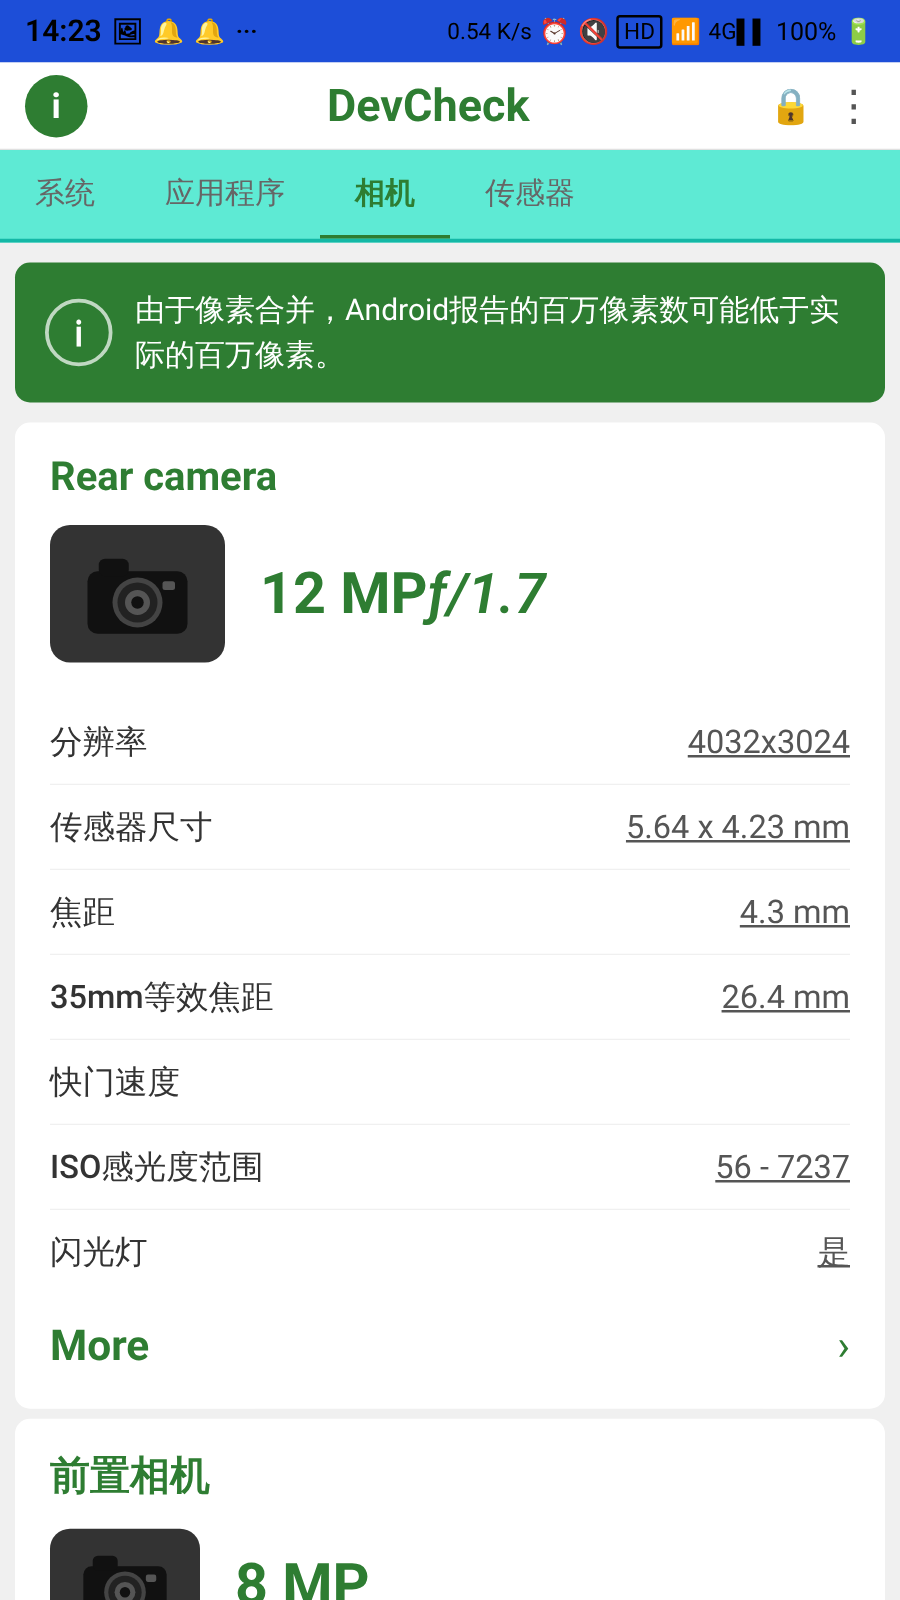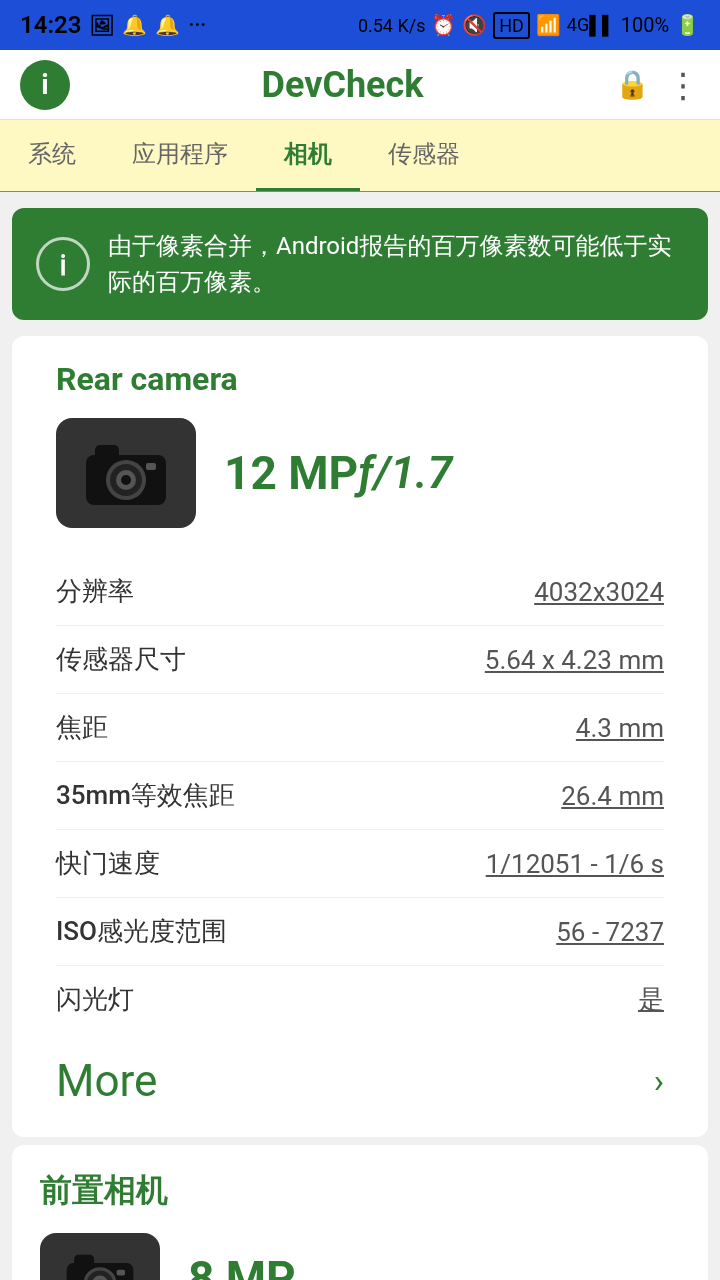--- a/index.html
+++ b/index.html
@@ -72,23 +72,23 @@
     }
     .icon-btn {
       font-size: 28px;
       color: #555;
       cursor: pointer;
     }
 
     
     .tab-bar {
       display: flex;
-      background: #fef9c3;
+      background: #5eead4;
       overflow-x: auto;
-      border-bottom: 1px solid #14b8a6;
+      border-bottom: 3px solid #14b8a6;
     }
     .tab-item {
       padding: 18px 28px;
       font-size: 24px;
       color: #666;
       white-space: nowrap;
       cursor: pointer;
       flex-shrink: 0;
     }
     .tab-item.active {
@@ -124,21 +124,21 @@
       color: white;
       font-size: 24px;
       line-height: 1.5;
     }
 
     
     .card {
       background: #fff;
       margin: 8px 12px;
       border-radius: 12px;
-      padding: 24px 44px;
+      padding: 24px 28px;
     }
 
     .section-title {
       font-size: 32px;
       font-weight: 700;
       color: #2e7d32;
       margin-bottom: 20px;
     }
 
     
@@ -198,22 +198,22 @@
 
     
     .more-row {
       display: flex;
       justify-content: space-between;
       align-items: center;
       padding: 22px 0 6px;
       cursor: pointer;
     }
     .more-label {
-      font-size: 44px;
-      font-weight: 400;
+      font-size: 34px;
+      font-weight: 700;
       color: #2e7d32;
     }
     .more-arrow {
       font-size: 34px;
       color: #2e7d32;
     }
 
     
     .card-front {
       background: #fff;
@@ -319,21 +319,20 @@
     <div class="spec-row">
       <span class="spec-label">焦距</span>
       <span class="spec-value">4.3 mm</span>
     </div>
     <div class="spec-row">
       <span class="spec-label">35mm等效焦距</span>
       <span class="spec-value">26.4 mm</span>
     </div>
     <div class="spec-row">
       <span class="spec-label">快门速度</span>
-      <span class="spec-value">1/12051 - 1/6 s</span>
     </div>
     <div class="spec-row">
       <span class="spec-label">ISO感光度范围</span>
       <span class="spec-value">56 - 7237</span>
     </div>
     <div class="spec-row">
       <span class="spec-label">闪光灯</span>
       <span class="spec-value">是</span>
     </div>
   </div>

